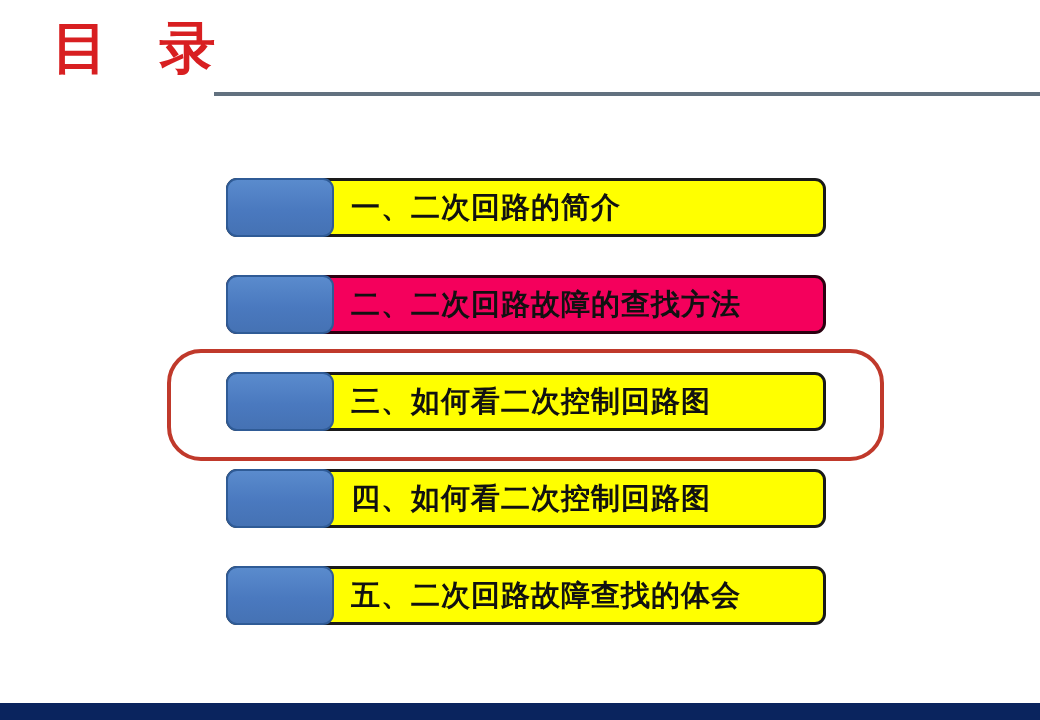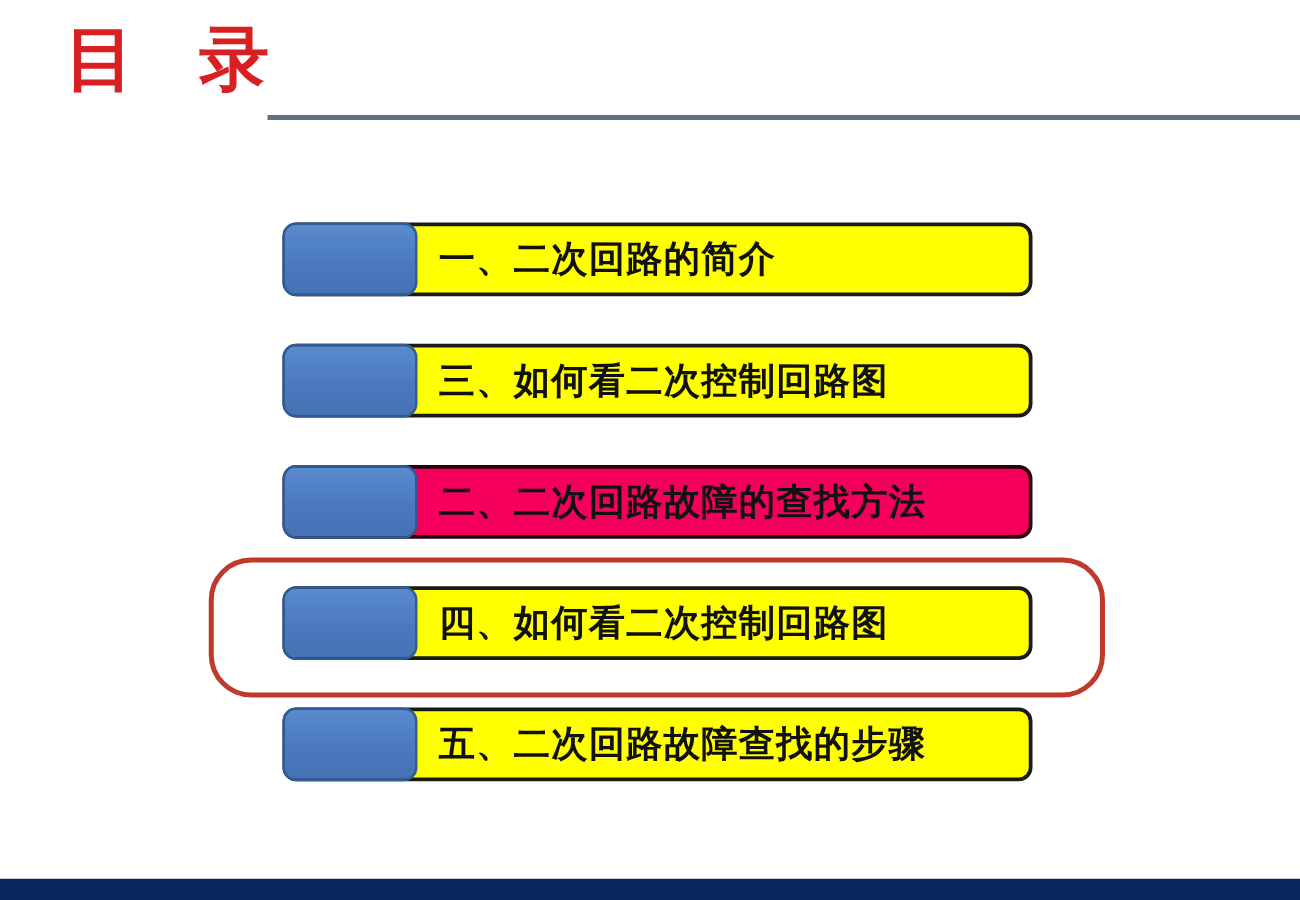--- a/index.html
+++ b/index.html
@@ -158,51 +158,51 @@
     <div class="toc-row">
       <div class="toc-item">
         <div class="plate">
           <span class="plate-text">一、二次回路的简介</span>
         </div>
         <div class="blue-tab"></div>
       </div>
     </div>
 
     <div class="toc-row">
-      <div class="toc-item">
-        <div class="plate">
-          <span class="plate-text">三、如何看二次控制回路图</span>
-        </div>
-        <div class="blue-tab"></div>
-      </div>
-    </div>
-
-    <div class="toc-row">
       <div class="highlight-ring"></div>
       <div class="toc-item active">
         <div class="plate">
           <span class="plate-text">二、二次回路故障的查找方法</span>
         </div>
         <div class="blue-tab"></div>
       </div>
     </div>
 
     <div class="toc-row">
       <div class="toc-item">
         <div class="plate">
+          <span class="plate-text">三、如何看二次控制回路图</span>
+        </div>
+        <div class="blue-tab"></div>
+      </div>
+    </div>
+
+    <div class="toc-row">
+      <div class="toc-item">
+        <div class="plate">
           <span class="plate-text">四、如何看二次控制回路图</span>
         </div>
         <div class="blue-tab"></div>
       </div>
     </div>
 
     <div class="toc-row">
       <div class="toc-item">
         <div class="plate">
-          <span class="plate-text">五、二次回路故障查找的步骤</span>
+          <span class="plate-text">五、二次回路故障查找的体会</span>
         </div>
         <div class="blue-tab"></div>
       </div>
     </div>
 
   </div>
 
   <div class="bottom-bar"></div>
 
 </div>

